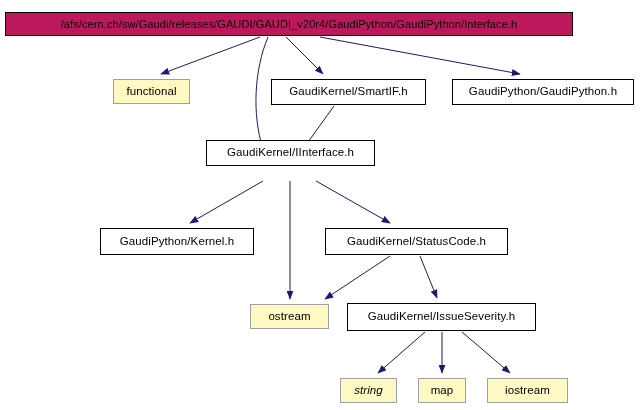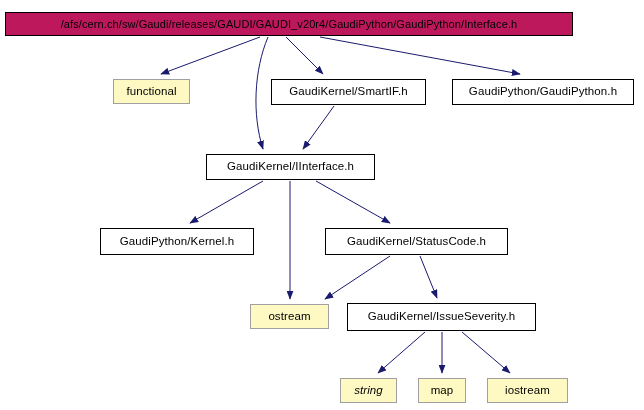--- a/index.html
+++ b/index.html
@@ -74,21 +74,21 @@
         <path d="M 442,332 L 442,373" fill="none" stroke="#1a1a6e" stroke-width="1" marker-end="url(#arrowhead)"></path>
         <path d="M 462,332 L 510,373" fill="none" stroke="#1a1a6e" stroke-width="1" marker-end="url(#arrowhead)"></path>
       </g>
   </svg>
 
   <div id="nodes">
       <div class="node root" style="left: 5px; top: 12px; width: 568px; height: 24px;">/afs/cern.ch/sw/Gaudi/releases/GAUDI/GAUDI_v20r4/GaudiPython/GaudiPython/Interface.h</div>
       <div class="node system" style="left: 113px; top: 79px; width: 77px; height: 25px;">functional</div>
       <div class="node" style="left: 271px; top: 79px; width: 155px; height: 26px;">GaudiKernel/SmartIF.h</div>
       <div class="node" style="left: 452px; top: 79px; width: 182px; height: 26px;">GaudiPython/GaudiPython.h</div>
-      <div class="node" style="left: 206px; top: 154px; width: 169px; height: 26px;">GaudiKernel/IInterface.h</div>
+      <div class="node" style="left: 206px; top: 140px; width: 169px; height: 26px;">GaudiKernel/IInterface.h</div>
       <div class="node" style="left: 100px; top: 228px; width: 154px; height: 27px;">GaudiPython/Kernel.h</div>
       <div class="node" style="left: 325px; top: 228px; width: 183px; height: 27px;">GaudiKernel/StatusCode.h</div>
       <div class="node system" style="left: 250px; top: 304px; width: 79px; height: 25px;">ostream</div>
       <div class="node" style="left: 347px; top: 303px; width: 189px; height: 28px;">GaudiKernel/IssueSeverity.h</div>
       <div class="node system" style="left: 340px; top: 378px; width: 57px; height: 25px; font-style: italic;">string</div>
       <div class="node system" style="left: 418px; top: 378px; width: 48px; height: 25px;">map</div>
       <div class="node system" style="left: 487px; top: 378px; width: 81px; height: 25px; text-align: right;">iostream</div>
     </div>
 
 </div>

